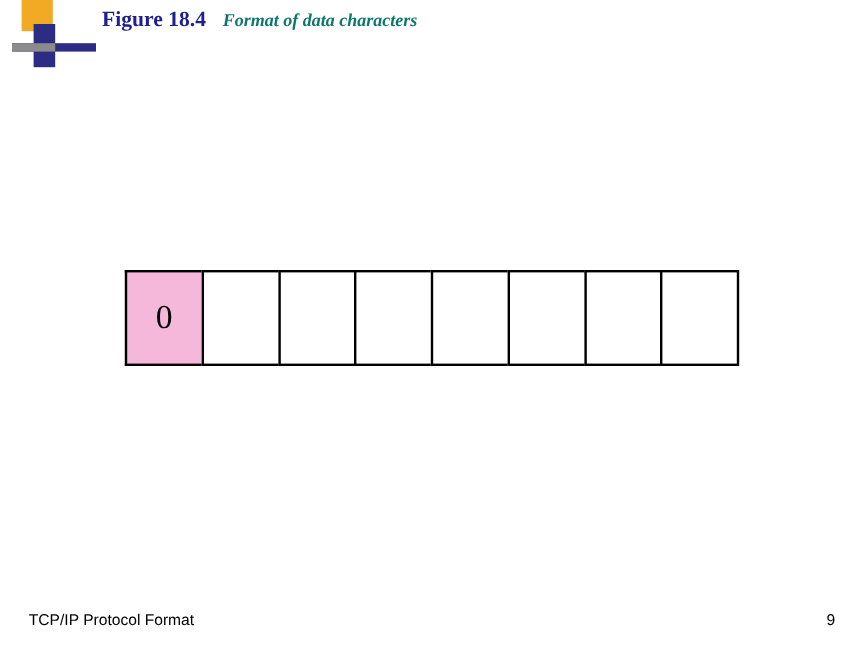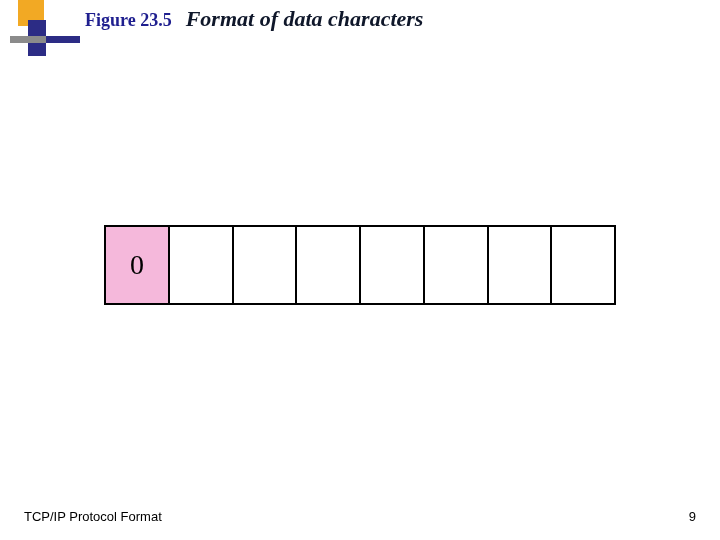--- a/index.html
+++ b/index.html
@@ -27,22 +27,22 @@
   }
   .fig-num {
     font-weight: bold;
     color: #1f1f8f;
     font-size: 18px;
     margin-right: 10px;
   }
   .fig-name {
     font-weight: bold;
     font-style: italic;
-    color: #0f172a;
-    font-size: 22px;
+    color: #0f766e;
+    font-size: 15px;
   }
   .byte-box {
     position: absolute;
     left: 104px;
     top: 225px;
     width: 512px;
     height: 80px;
     display: flex;
   }
   .cell {
@@ -79,21 +79,21 @@
 <body>
 
 <svg class="decor" viewBox="0 0 80 70">
   <rect x="18" y="0" width="26" height="26" fill="#f2a924"></rect>
   <rect x="28" y="20" width="18" height="36" fill="#2c2c85"></rect>
   <rect x="10" y="36" width="70" height="7" fill="#2c2c85"></rect>
   <rect x="10" y="36" width="36" height="7" fill="#8b8b8b"></rect>
 </svg>
 
 <div class="title-row">
-  <span class="fig-num">Figure 23.5</span>
+  <span class="fig-num">Figure 18.4</span>
   <span class="fig-name">Format of data characters</span>
 </div>
 
 <div class="byte-box">
   <div class="cell highlight">0</div>
   <div class="cell"></div>
   <div class="cell"></div>
   <div class="cell"></div>
   <div class="cell"></div>
   <div class="cell"></div>

